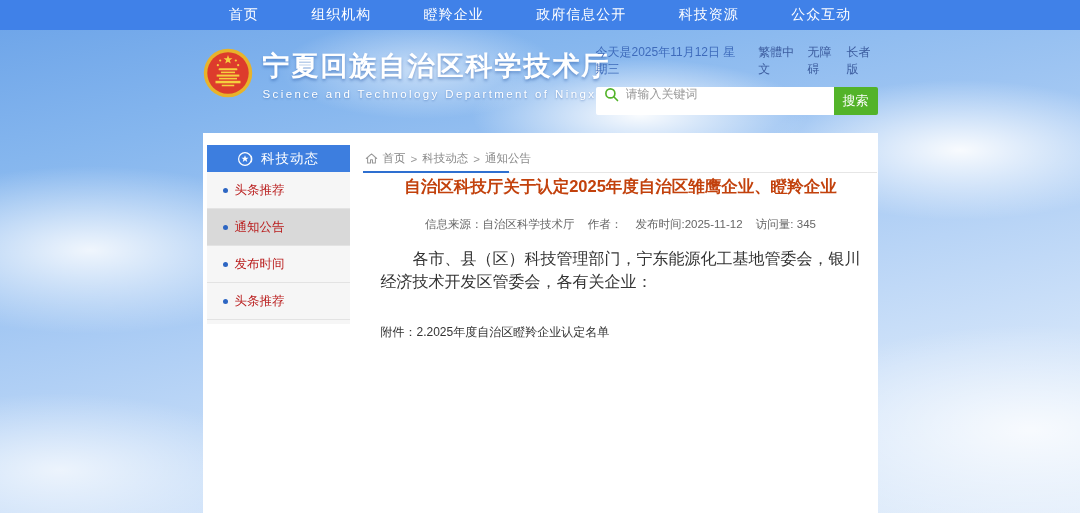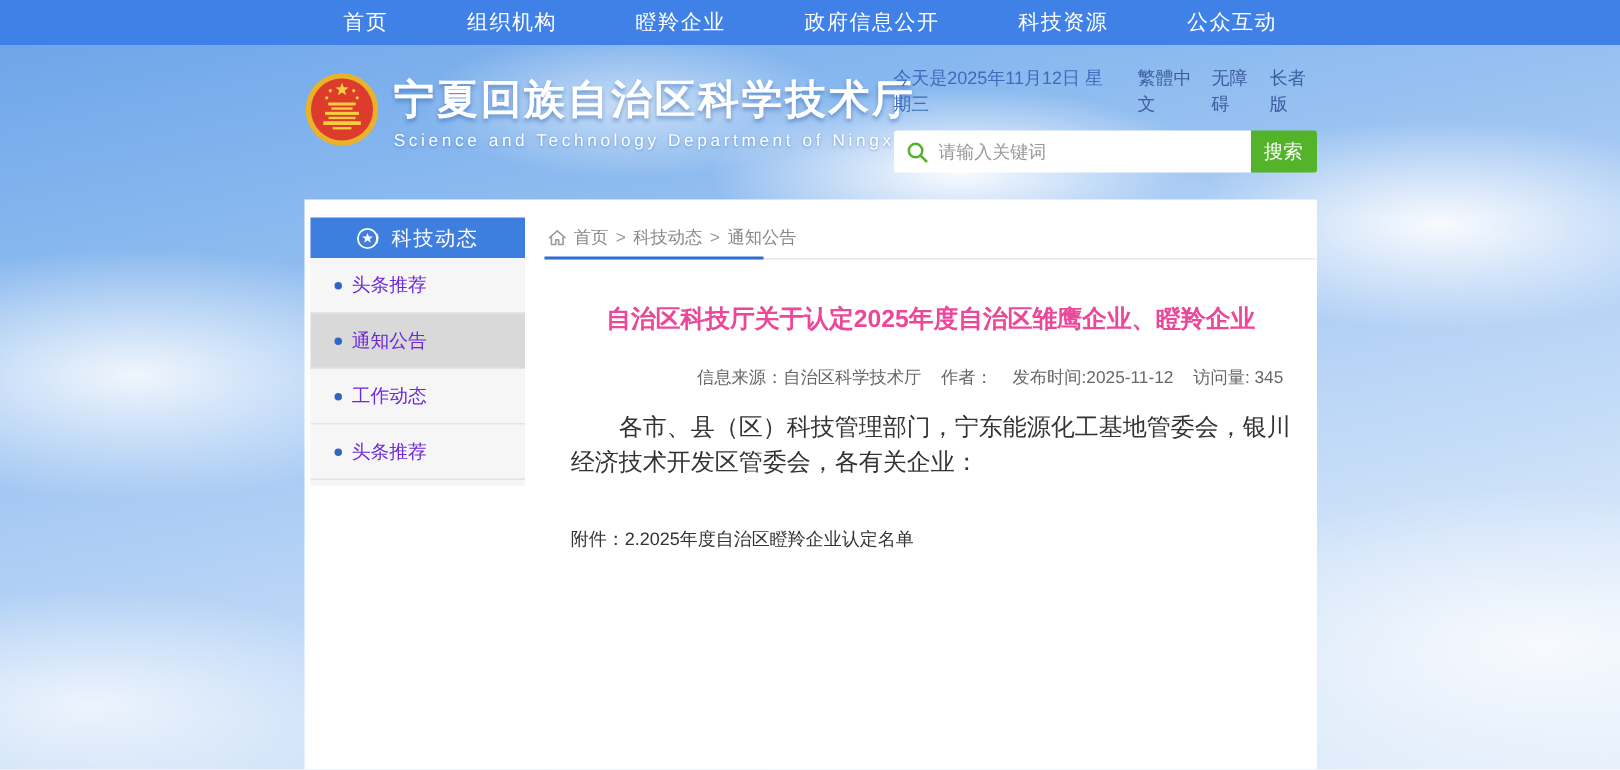--- a/index.html
+++ b/index.html
@@ -30,57 +30,57 @@
   .brand-title { font-size:27px; font-weight:bold; letter-spacing:2px;
                  text-shadow:0 2px 3px rgba(30,80,160,.45); }
   .brand-sub { font-size:11.5px; letter-spacing:2.4px; margin-top:4px;
                text-shadow:0 1px 2px rgba(30,80,160,.45); }
   .head-right { position:absolute; right:0; top:14px; width:282px; }
   .head-links { display:flex; justify-content:flex-end; align-items:center;
                 font-size:12px; color:#3c64ae; }
   .head-links .date { margin-right:14px; color:#3e6bbb; }
   .head-links a { color:#3c5fa0; color:#3c5c9e; text-decoration:none; margin-left:8px; cursor:pointer; }
   .searchbar { margin-top:9px; display:flex; height:28px; }
-  .search-box { flex:1; background:#fff; border-radius:2px 0 0 2px; display:flex; align-items:center; padding:0 8px; }
+  .search-box { flex:1; background:#fff; border-radius:2px 0 0 2px; display:flex; align-items:flex-start; padding:0 8px; }
   .search-box svg { flex:0 0 15px; }
   .search-box input { border:none; outline:none; flex:1; margin-left:7px; font-size:12px; color:#333;
                       font-family:"Liberation Sans","DejaVu Sans",sans-serif; }
   .search-box input::placeholder { color:#999; }
   .search-btn { width:44px; background:#53b329; color:#fff; border:none; font-size:13px;
                 border-radius:0 2px 2px 0; cursor:pointer;
                 font-family:Liberation Serif, serif; }
 
   
   .container { width:675px; margin:0 auto; background:#fff; min-height:380px;
                padding:12px 0 0 4px; display:flex; align-items:flex-start; }
 
   
   .sidebar { width:143px; flex:0 0 143px; }
   .sidebar-head { background:#3d7edf; color:#fff; height:27px; display:flex; align-items:center;
                   justify-content:center; font-size:13.5px; letter-spacing:1px; }
   .sidebar-head svg { margin-right:8px; }
   .sidebar-menu { background:#f6f6f6; padding-bottom:4px; }
   .side-item { height:37px; display:flex; align-items:center; padding-left:16px; font-size:12.5px;
-               color:#6d28d9; border-bottom:1px solid #e3e3e3; cursor:pointer; }
+               color:#b91c1c; border-bottom:1px solid #e3e3e3; cursor:pointer; }
   .side-item .dot { width:5px; height:5px; border-radius:50%; background:#2d66c3; margin-right:7px; }
   .side-item.active { background:#d9d9d9; }
 
   
   .main { flex:1; margin-left:13px; padding-right:1px; }
   .crumbs { height:28px; display:flex; align-items:center; font-size:11.5px; color:#888;
             border-bottom:1px solid #e6e6e6; position:relative; padding-left:2px; }
   .crumbs::after { content:""; position:absolute; left:0; bottom:-1px; width:146px; height:2px; background:#2e6fd0; }
   .crumbs svg { margin-right:5px; }
   .crumbs a { color:#888; text-decoration:none; cursor:pointer; }
   .crumb-sep { margin:0 5px; color:#999; }
 
   .article { padding:0 16px 0 18px; }
-  .art-title { margin-top:27px; text-align:center; font-size:16.5px; font-weight:bold;
-               color:#ec4899; line-height:1.65; }
-  .art-meta { margin-top:17px; text-align:right; font-size:11.5px; color:#666; }
+  .art-title { text-align:center; font-size:16.5px; font-weight:bold;
+               color:#c2410c; line-height:1.65; }
+  .art-meta { margin-top:17px; text-align:center; font-size:11.5px; color:#666; }
   .art-meta span { margin:0 5px; }
   .art-body { margin-top:15px; font-size:16px; color:#333; line-height:23px; text-align:justify; }
   .art-body p { text-indent:2em; }
   .attachments { margin-top:30px; display:flex; font-size:12px; color:#333; line-height:19px; }
   .attach-label { white-space:nowrap; }
   .attach-list div { cursor:pointer; }
 </style>
 </head>
 <body>
 
@@ -153,21 +153,21 @@
       <div class="side-item">
         <span class="dot"></span>
         <span>头条推荐</span>
       </div>
       <div class="side-item active">
         <span class="dot"></span>
         <span>通知公告</span>
       </div>
       <div class="side-item">
         <span class="dot"></span>
-        <span>工作动态</span>
+        <span>发布时间</span>
       </div>
       <div class="side-item">
         <span class="dot"></span>
         <span>头条推荐</span>
       </div>
     </div>
   </div>
 
   <div class="main">
     <div class="crumbs">

